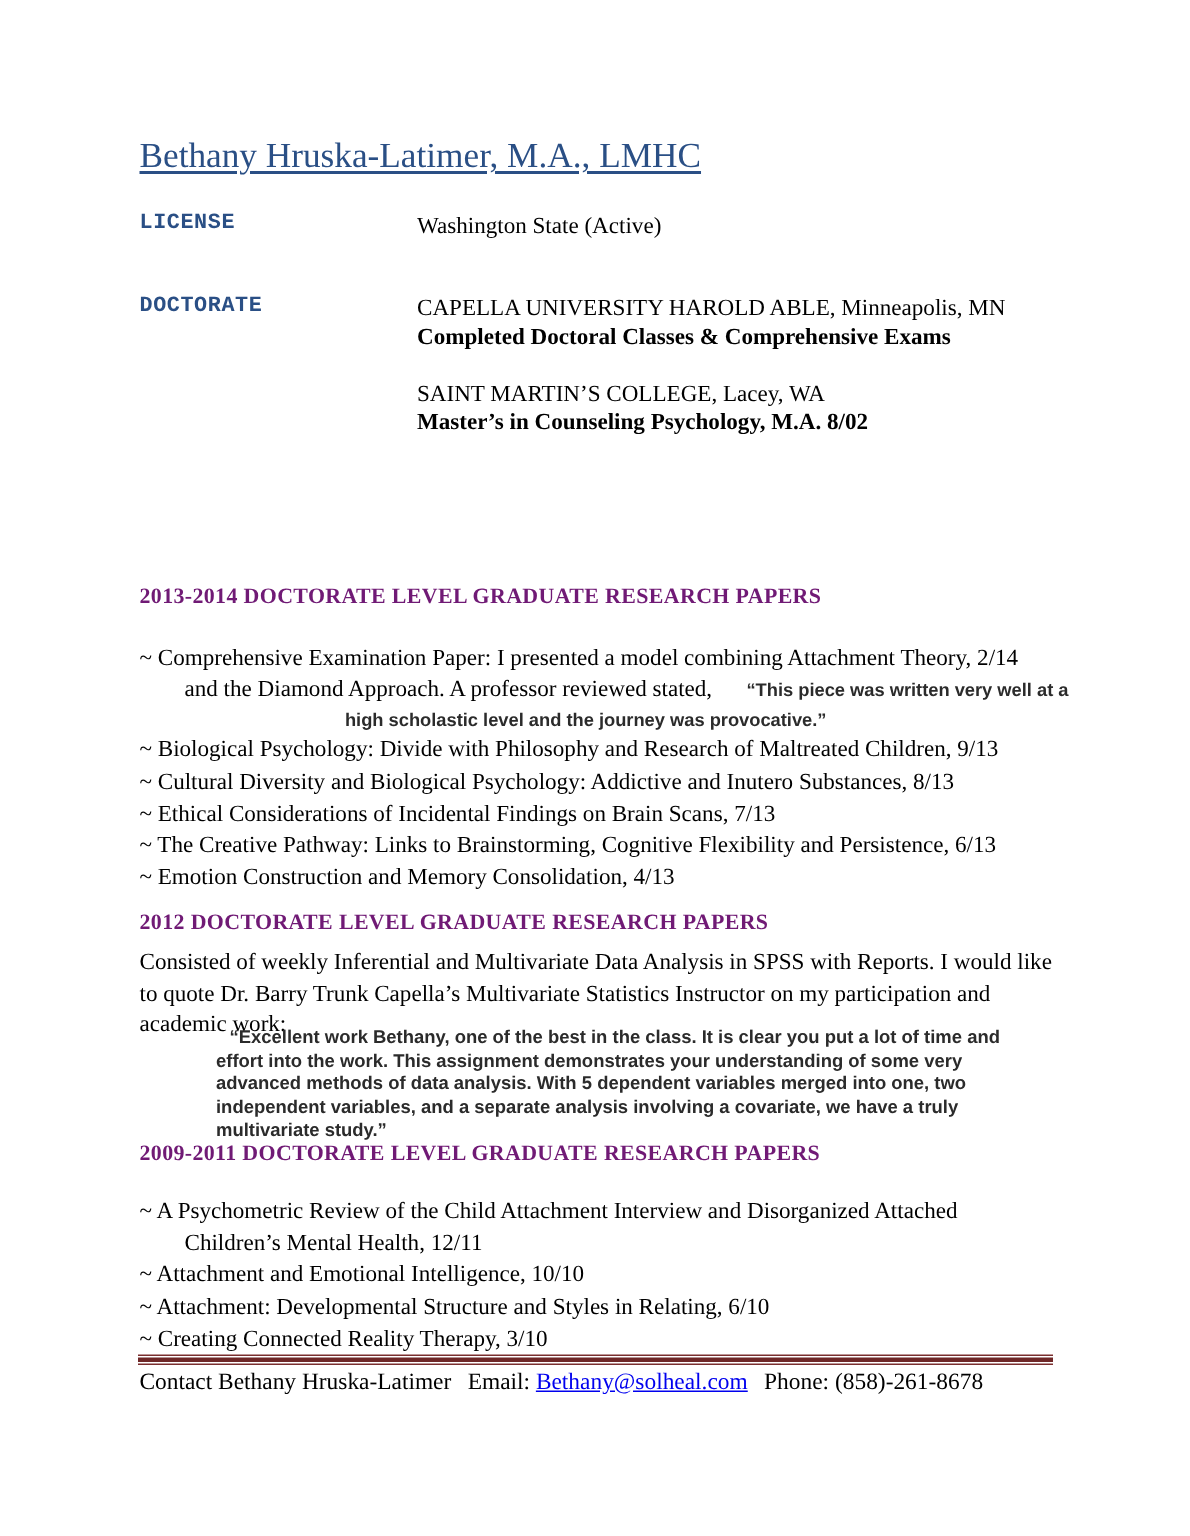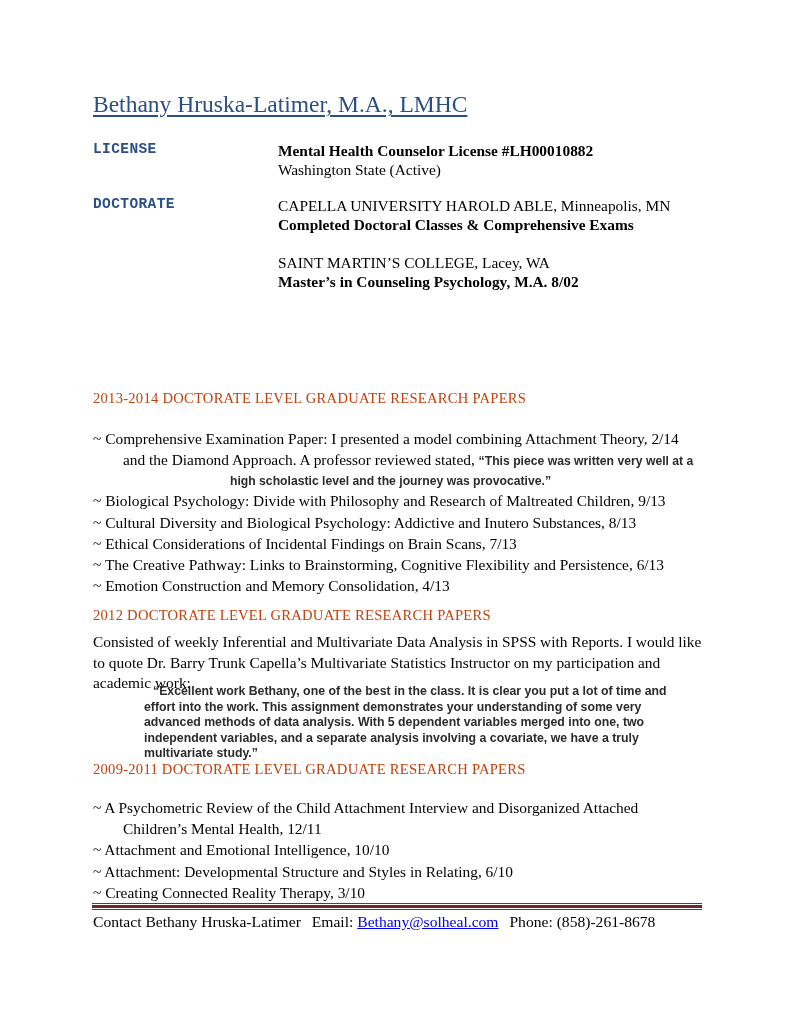--- a/index.html
+++ b/index.html
@@ -64,23 +64,23 @@
   .row-content .b { font-weight: bold; }
   .row-content .blk { margin-bottom: 18px; }
   .row-content .blk:last-child { margin-bottom: 0; }
   .row-content .ln { white-space: nowrap; }
 
   
   .sec-head {
     position: absolute;
     left: 93px;
     font-family: "Liberation Serif", "DejaVu Serif", serif;
-    font-weight: normal;
+    font-weight: bold;
     font-size: 14.6px;
-    color: #c2410c;
+    color: #701a75;
     letter-spacing: 0.25px;
     white-space: nowrap;
   }
 
   
   .bullets {
     position: absolute;
     left: 93px;
     width: 625px;
     font-size: 15.4px;
@@ -89,20 +89,21 @@
   .bullet { margin: 0; }
   .bullet .cont {
     display: block;
     padding-left: 30px;
   }
   .inline-quote {
     font-family: "Liberation Sans", "DejaVu Sans", sans-serif;
     font-weight: bold;
     font-size: 12.2px;
     color: #2b2b2b;
+    margin-left: 19px;
   }
   .quote-center {
     display: block;
     text-align: center;
     font-family: "Liberation Sans", "DejaVu Sans", sans-serif;
     font-weight: bold;
     font-size: 12.2px;
     color: #2b2b2b;
     line-height: 18px;
     padding-right: 30px;
@@ -166,21 +167,20 @@
 </head>
 <body>
 
 <div class="page">
 
   <div class="doc-title">Bethany Hruska-Latimer, M.A., LMHC</div>
 
   <div class="row" style="top:141px;">
     <div class="row-label">LICENSE</div>
     <div class="row-content">
-      <div class="b ln">Mental Health Counselor License #LH00010882</div>
       <div class="ln">Washington State (Active)</div>
     </div>
   </div>
 
   <div class="row" style="top:196px;">
     <div class="row-label">DOCTORATE</div>
     <div class="row-content">
 
       <div class="blk">
         <div class="ln">CAPELLA UNIVERSITY HAROLD ABLE, Minneapolis, MN</div>

